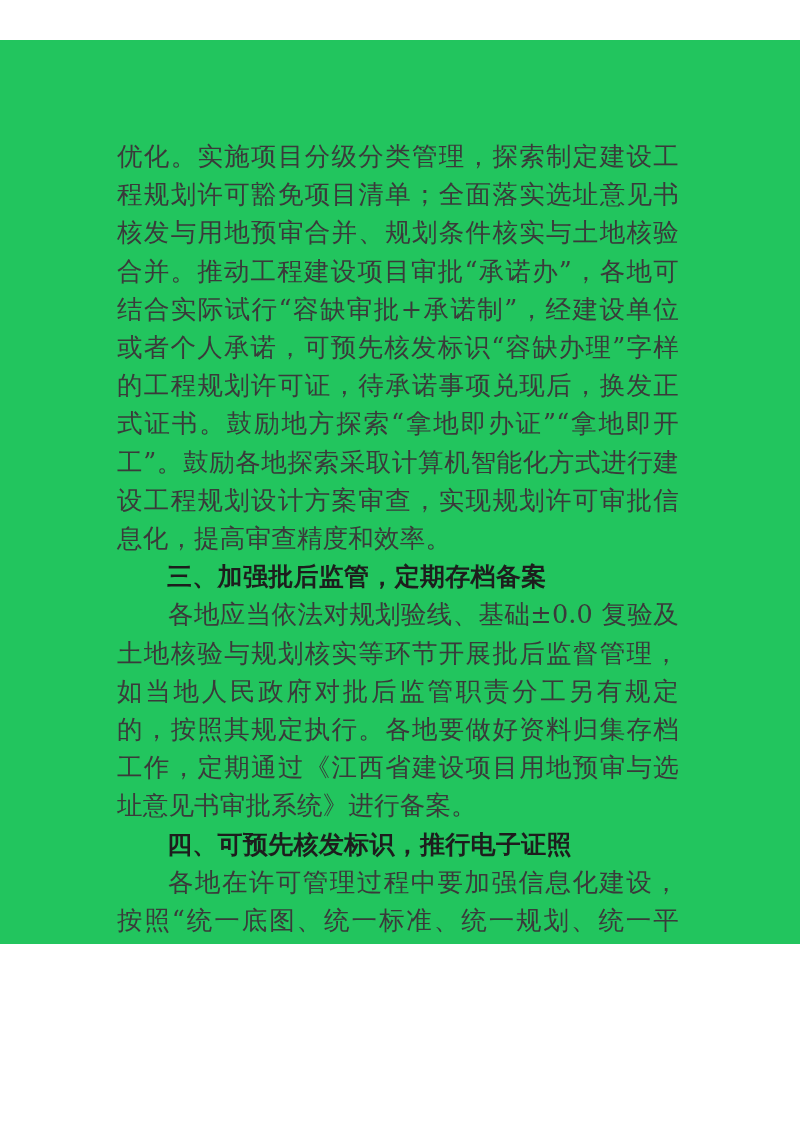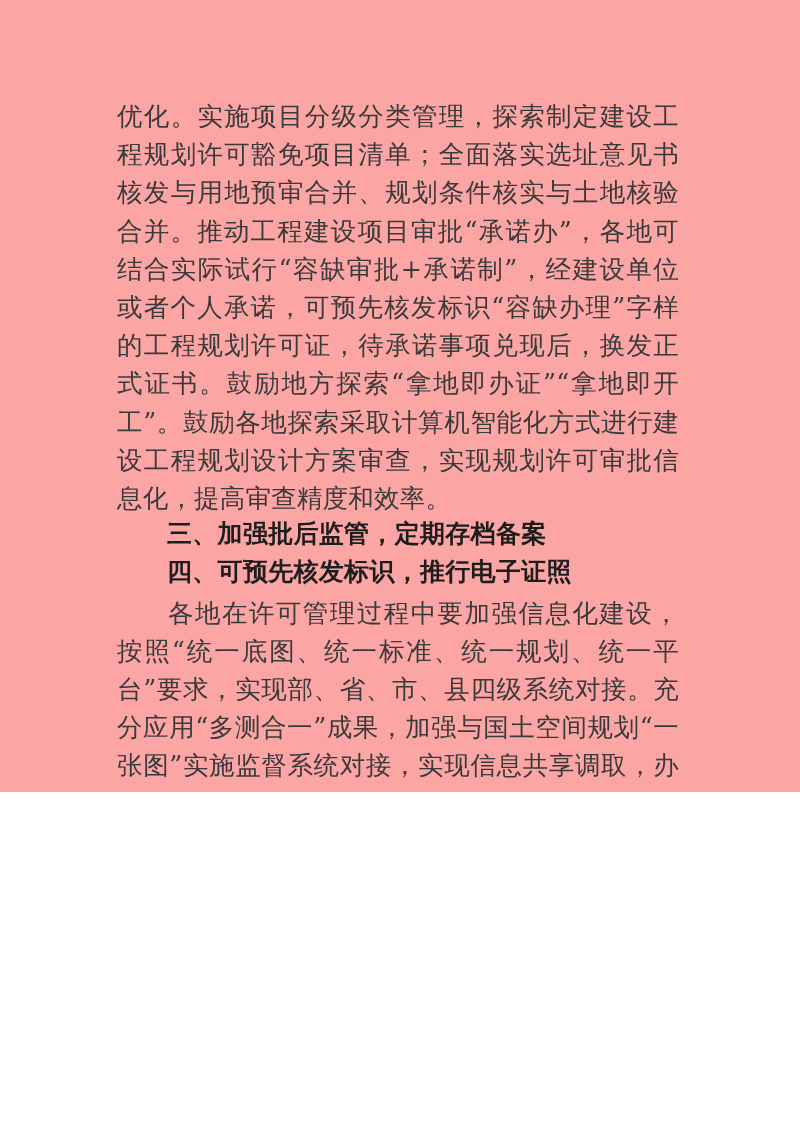--- a/index.html
+++ b/index.html
@@ -6,24 +6,25 @@
     margin: 0;
     padding: 0;
     background: #ffffff;
   }
   body {
     font-family: "DejaVu Serif", "Liberation Serif", serif;
   }
   .page {
     position: relative;
     width: 800px;
-    height: 792px;
-    background: #fca5a5;
+    height: 904px;
+    background: #22c55e;
     overflow: hidden;
     box-sizing: border-box;
+    margin-top: 40px;
   }
   .text-column {
     position: absolute;
     left: 117px;
     top: 97px;
     width: 562px;
   }
   .para {
     font-family: "DejaVu Serif", "Liberation Serif", serif;
     font-size: 25.5px;
@@ -34,21 +35,21 @@
     text-align-last: left;
     margin: 0;
     letter-spacing: 0.2px;
     font-weight: 400;
     -webkit-font-smoothing: antialiased;
   }
   .para.indent {
     text-indent: 51px;
   }
   .heading {
-    font-family: Liberation Mono, monospace;
+    font-family: Liberation Sans, sans-serif;
     font-size: 25px;
     line-height: 38.2px;
     color: #1d1d1d;
     font-weight: 700;
     margin: 0;
     text-indent: 50px;
     letter-spacing: 0.3px;
   }
   .page-number {
     position: absolute;
@@ -66,20 +67,21 @@
 <body>
 
 <div class="page">
 
   <div class="text-column">
 
     <p class="para">优化。实施项目分级分类管理，探索制定建设工程规划许可豁免项目清单；全面落实选址意见书核发与用地预审合并、规划条件核实与土地核验合并。推动工程建设项目审批“承诺办”，各地可结合实际试行“容缺审批+承诺制”，经建设单位或者个人承诺，可预先核发标识“容缺办理”字样的工程规划许可证，待承诺事项兑现后，换发正式证书。鼓励地方探索“拿地即办证”“拿地即开工”。鼓励各地探索采取计算机智能化方式进行建设工程规划设计方案审查，实现规划许可审批信息化，提高审查精度和效率。</p>
 
     <h2 class="heading">三、加强批后监管，定期存档备案</h2>
 
+    <p class="para indent">各地应当依法对规划验线、基础±0.0 复验及土地核验与规划核实等环节开展批后监督管理，如当地人民政府对批后监管职责分工另有规定的，按照其规定执行。各地要做好资料归集存档工作，定期通过《江西省建设项目用地预审与选址意见书审批系统》进行备案。</p>
 
     <h2 class="heading">四、可预先核发标识，推行电子证照</h2>
 
     <p class="para indent">各地在许可管理过程中要加强信息化建设，按照“统一底图、统一标准、统一规划、统一平台”要求，实现部、省、市、县四级系统对接。充分应用“多测合一”成果，加强与国土空间规划“一张图”实施监督系统对接，实现信息共享调取，办理建设用地规划许可证时已提供材料，不再要求申请单位重复提交。各地要全面推行工程建设领域规划许可证电子证照，电子证照版式应与纸质证书保持一致，并加附二维码，实现“在线查证”。</p>
 
   </div>
 
   <div class="page-number">2</div>
 
 </div>

